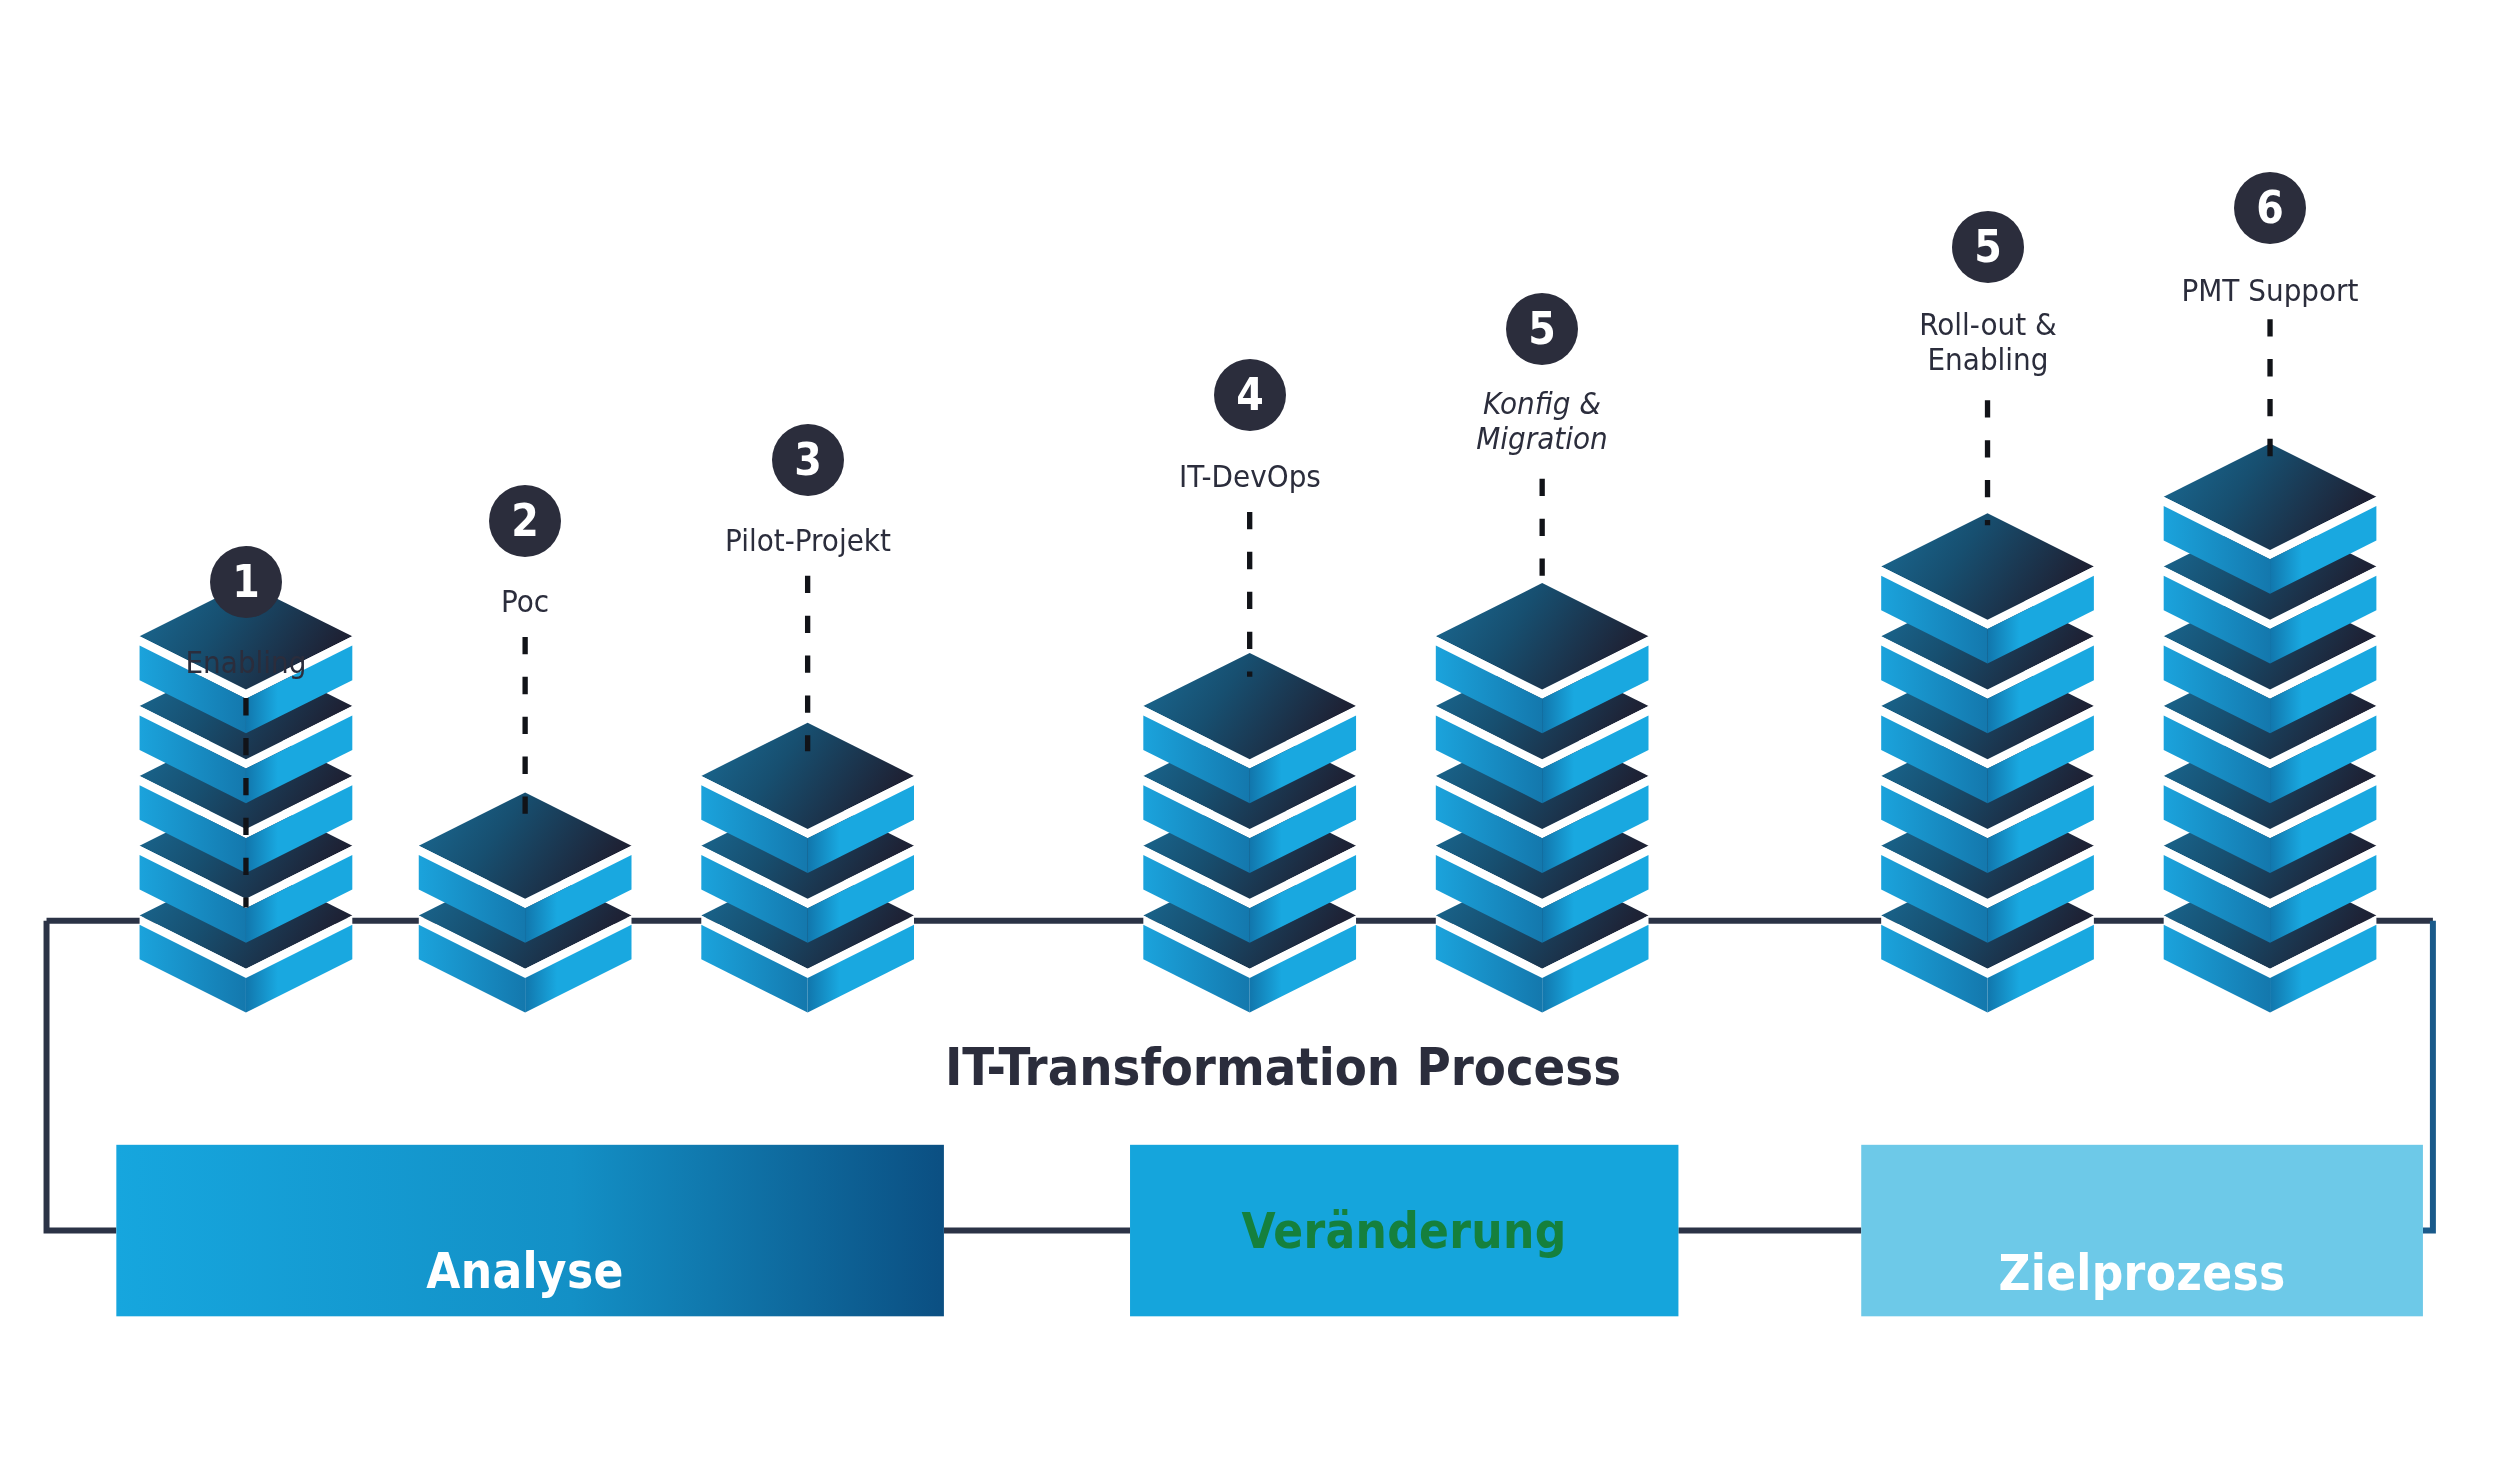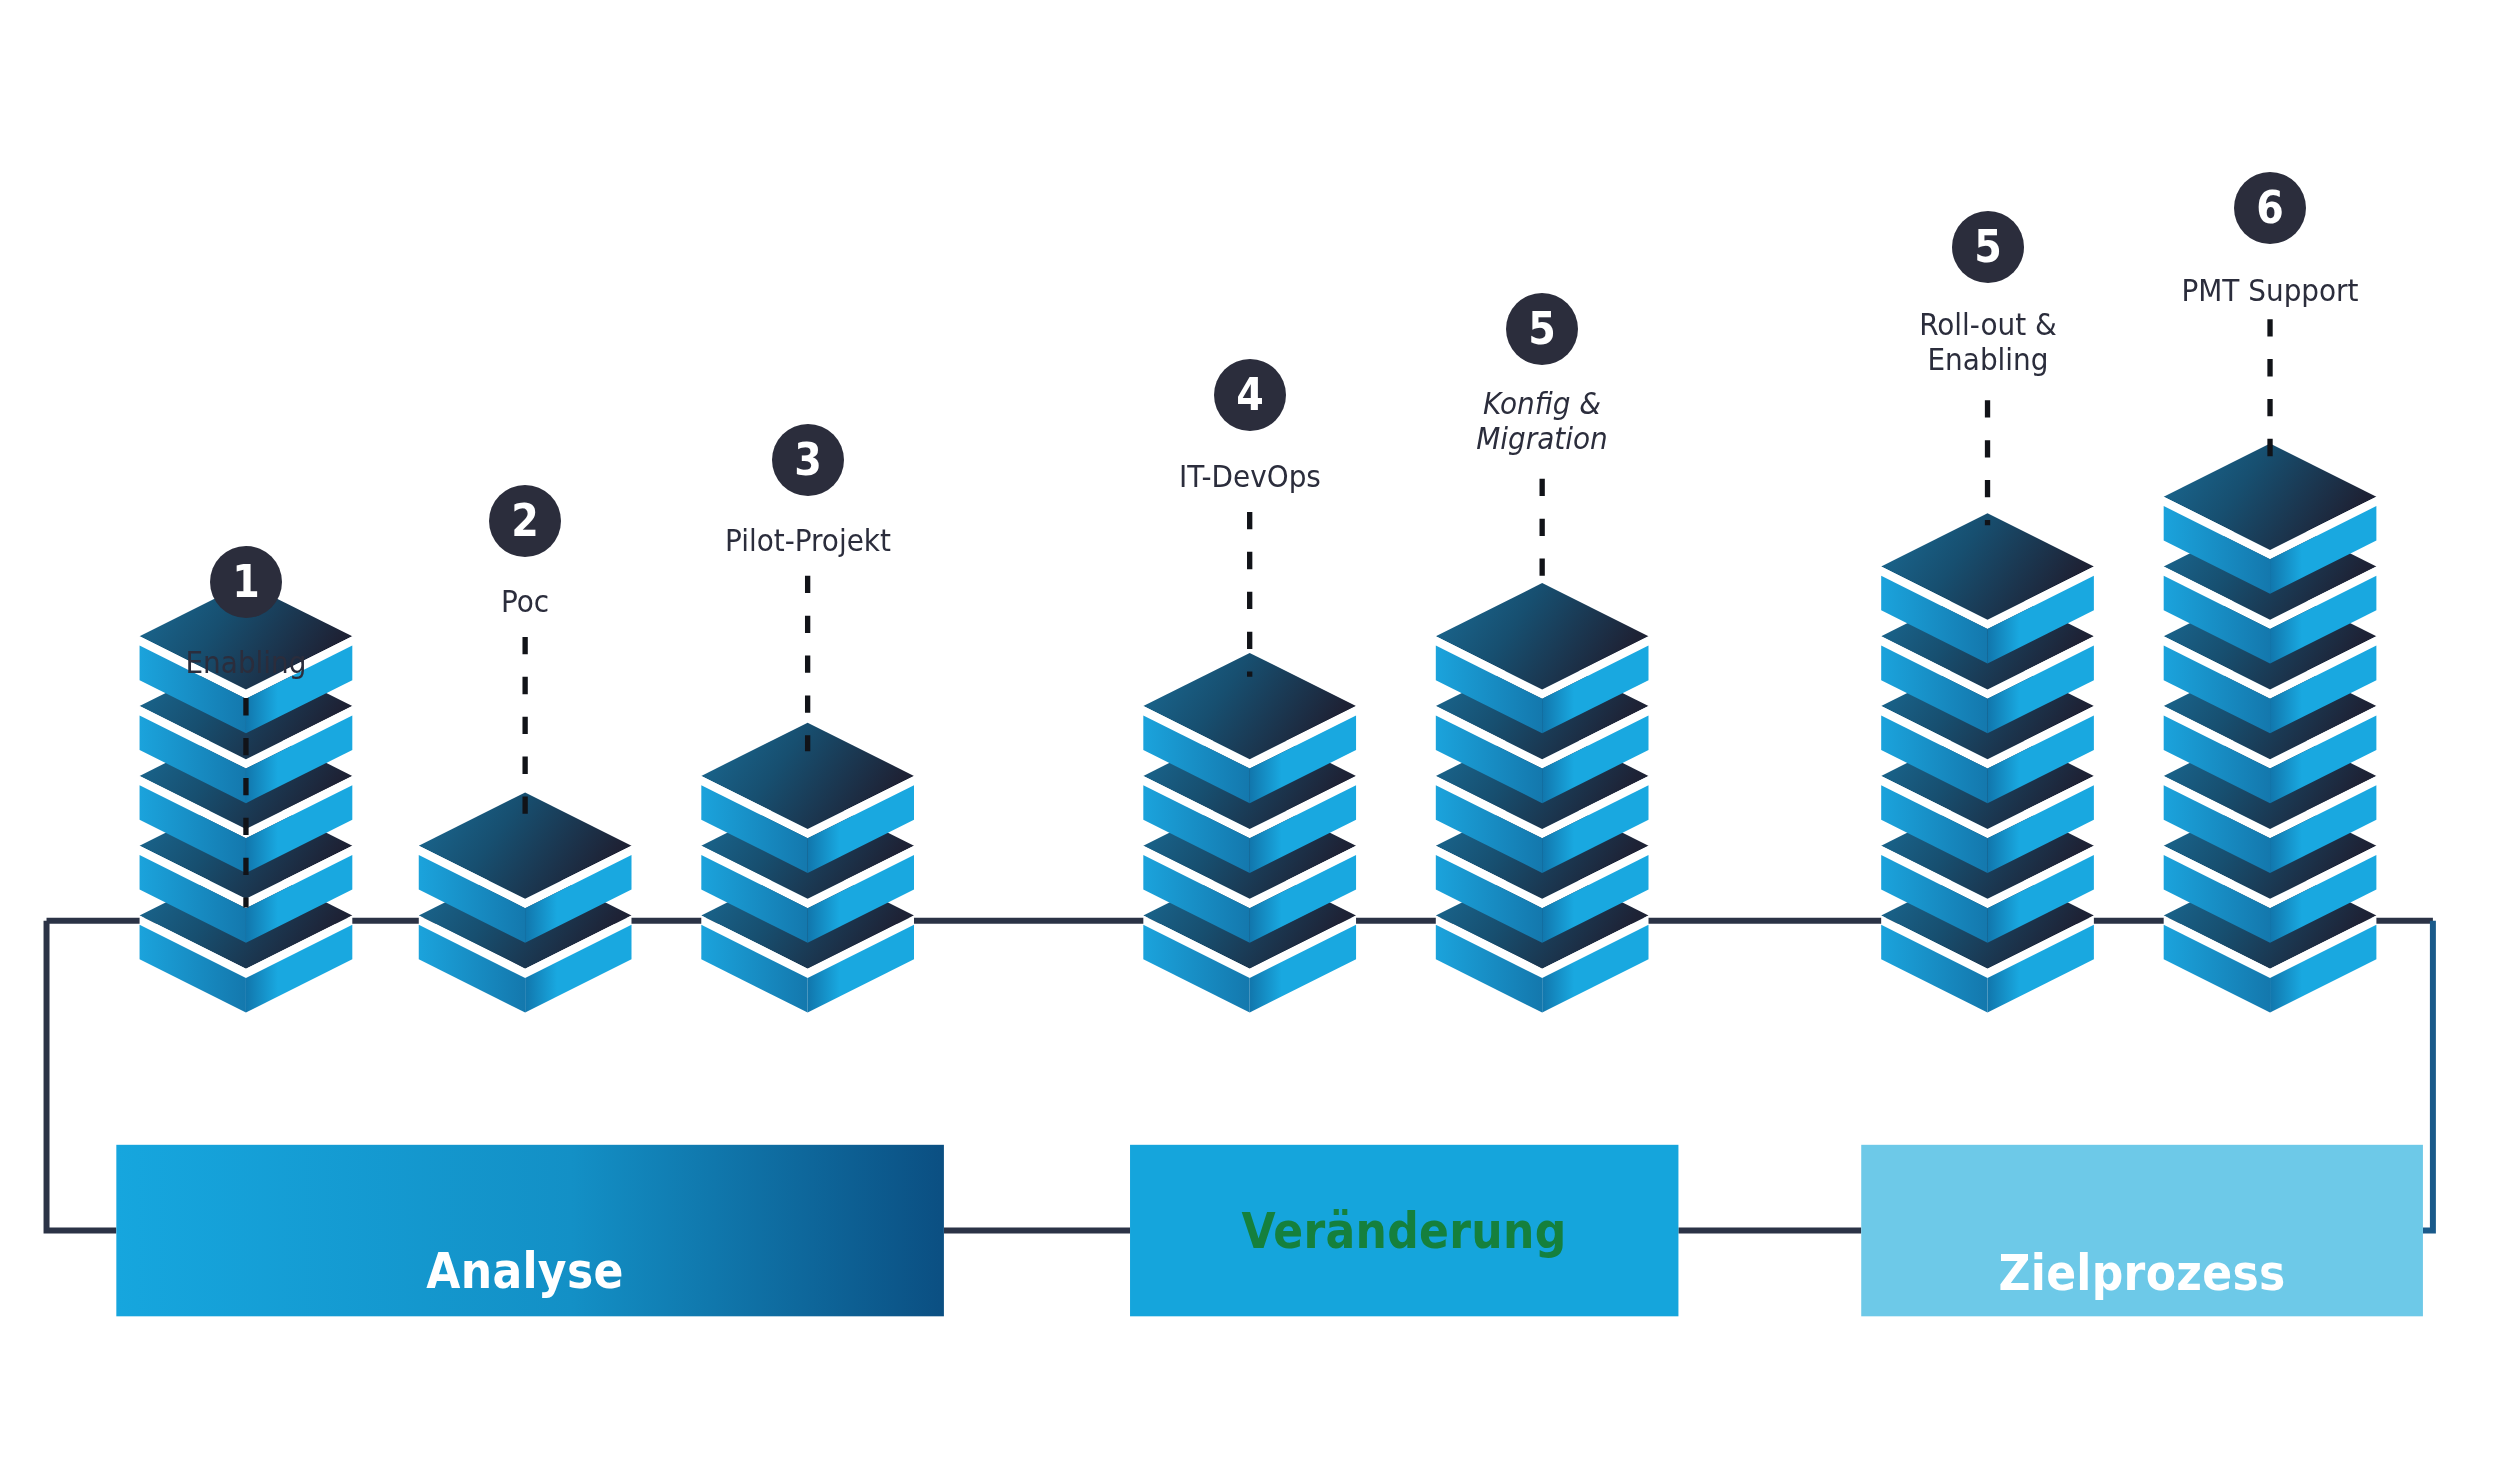--- a/index.html
+++ b/index.html
@@ -274,15 +274,16 @@
       <div class="num-circle" style="left: 1506px; top: 293px;">5</div>
       <div class="step-label" style="left: 1542px; top: 386px; font-style: italic;">Konfig &amp;
 Migration</div>
       <div class="num-circle" style="left: 1952px; top: 211px;">5</div>
       <div class="step-label" style="left: 1988px; top: 307px;">Roll-out &amp;
 Enabling</div>
       <div class="num-circle" style="left: 2234px; top: 172px;">6</div>
       <div class="step-label" style="left: 2270px; top: 273px;">PMT Support</div>
     </div>
 
+  <div class="process-title" style="left: 1283px; top: 1067px;">IT-Transformation Process</div>
 
 </div>
 
 
 </body></html>

